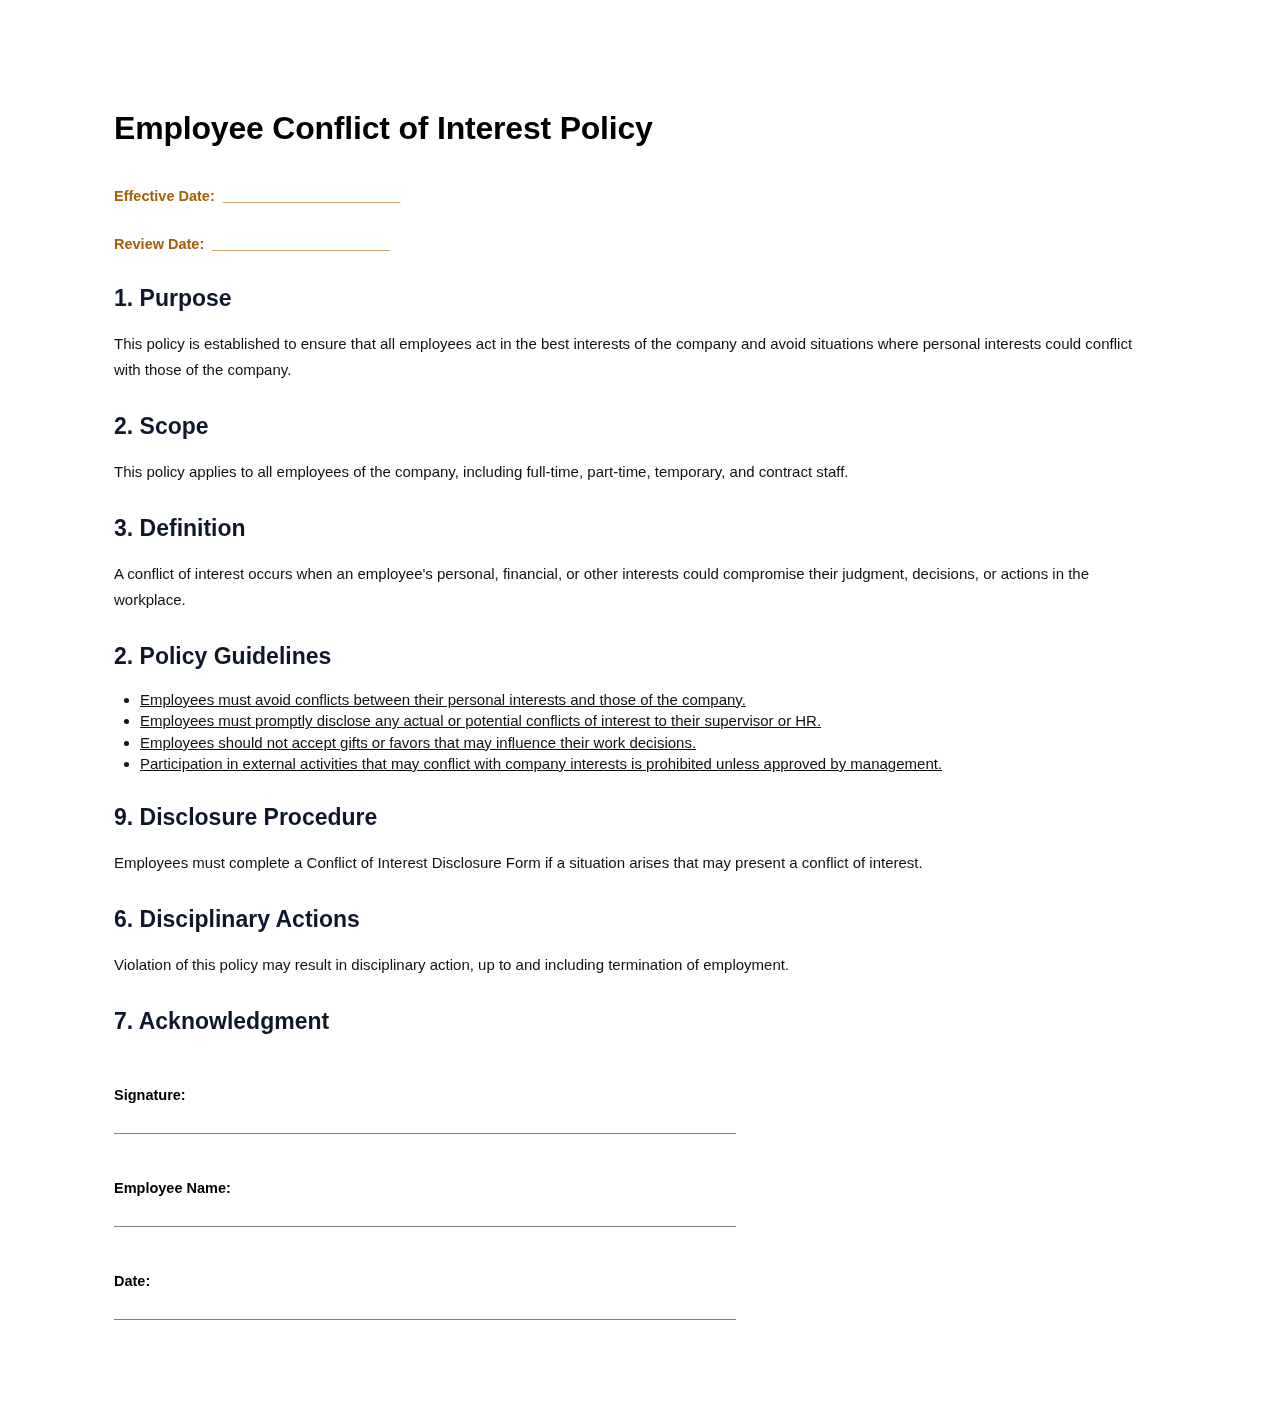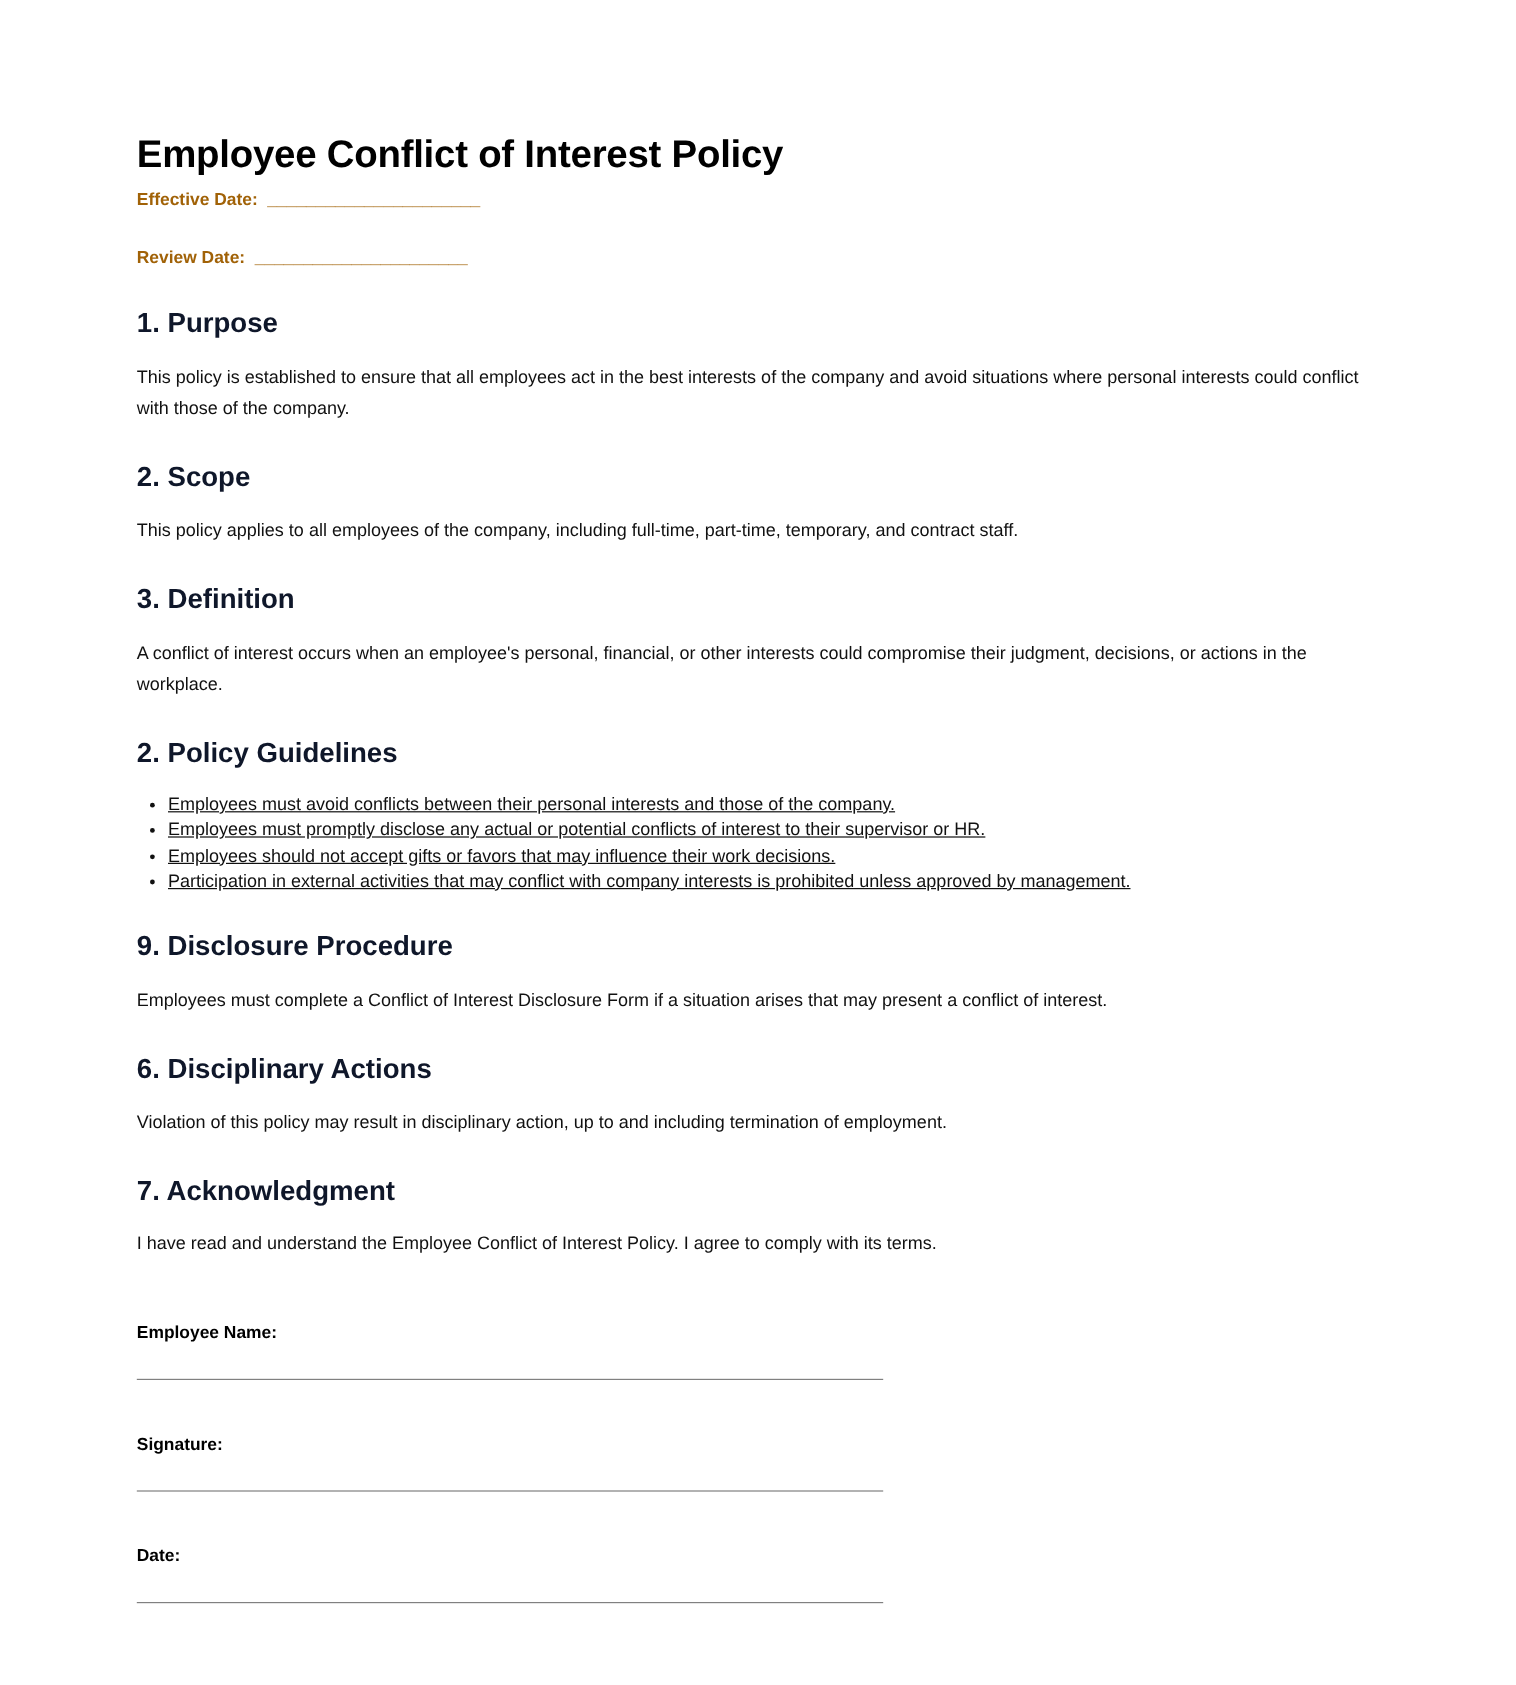--- a/index.html
+++ b/index.html
@@ -17,21 +17,21 @@
     min-height: 1404px;
     box-sizing: border-box;
     background: #ffffff;
     padding: 110px 114px 80px 114px;
     position: relative;
   }
   .doc-title {
     font-size: 32px;
     font-weight: bold;
     line-height: 1.15;
-    margin: 0 0 10px 0;
+    margin: 0 0 39px 0;
     letter-spacing: -0.2px;
     color: #000;
   }
   .meta-line {
     font-size: 14.5px;
     font-weight: bold;
     margin: 0 0 26px 0;
     line-height: 1.5;
     color: #a16207;
   }
@@ -119,31 +119,30 @@
     <li>Participation in external activities that may conflict with company interests is prohibited unless approved by management.</li>
   </ul>
 
   <h2 class="section-heading">9. Disclosure Procedure</h2>
   <p class="body-text">Employees must complete a Conflict of Interest Disclosure Form if a situation arises that may present a conflict of interest.</p>
 
   <h2 class="section-heading">6. Disciplinary Actions</h2>
   <p class="body-text">Violation of this policy may result in disciplinary action, up to and including termination of employment.</p>
 
   <h2 class="section-heading">7. Acknowledgment</h2>
-  <p class="body-text">I have read and understand the Employee Conflict of Interest Policy. I agree to comply with its terms.</p>
 
   <div class="sign-block">
 
     <div class="sign-field">
-      <span class="sign-label">Employee Name:</span>
+      <span class="sign-label">Signature:</span>
       <hr class="sign-rule">
     </div>
 
     <div class="sign-field">
-      <span class="sign-label">Signature:</span>
+      <span class="sign-label">Employee Name:</span>
       <hr class="sign-rule">
     </div>
 
     <div class="sign-field">
       <span class="sign-label">Date:</span>
       <hr class="sign-rule">
     </div>
 
   </div>
 

